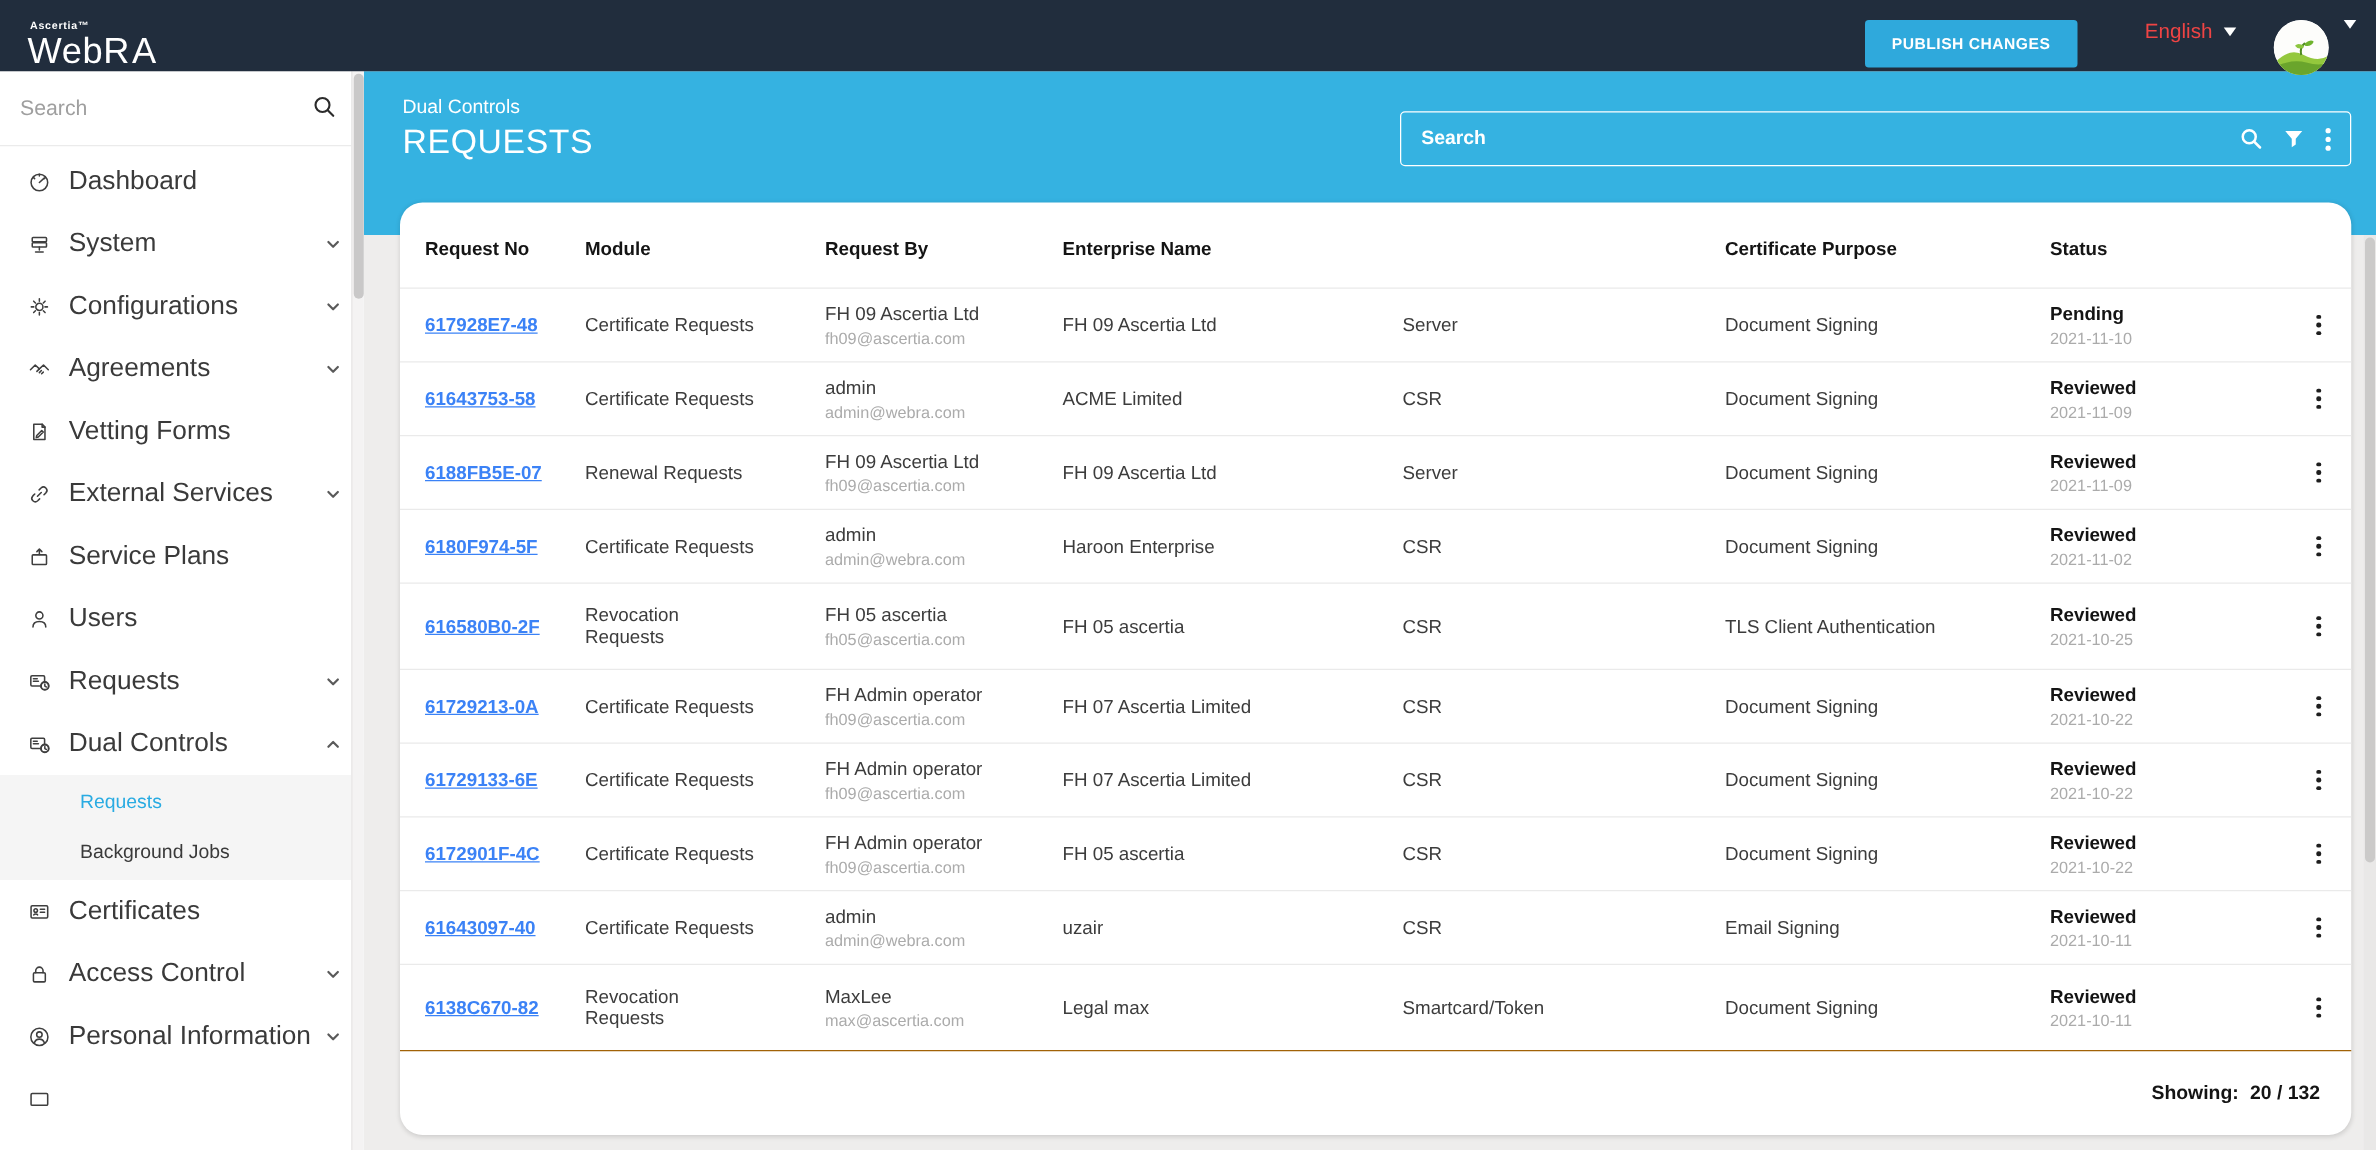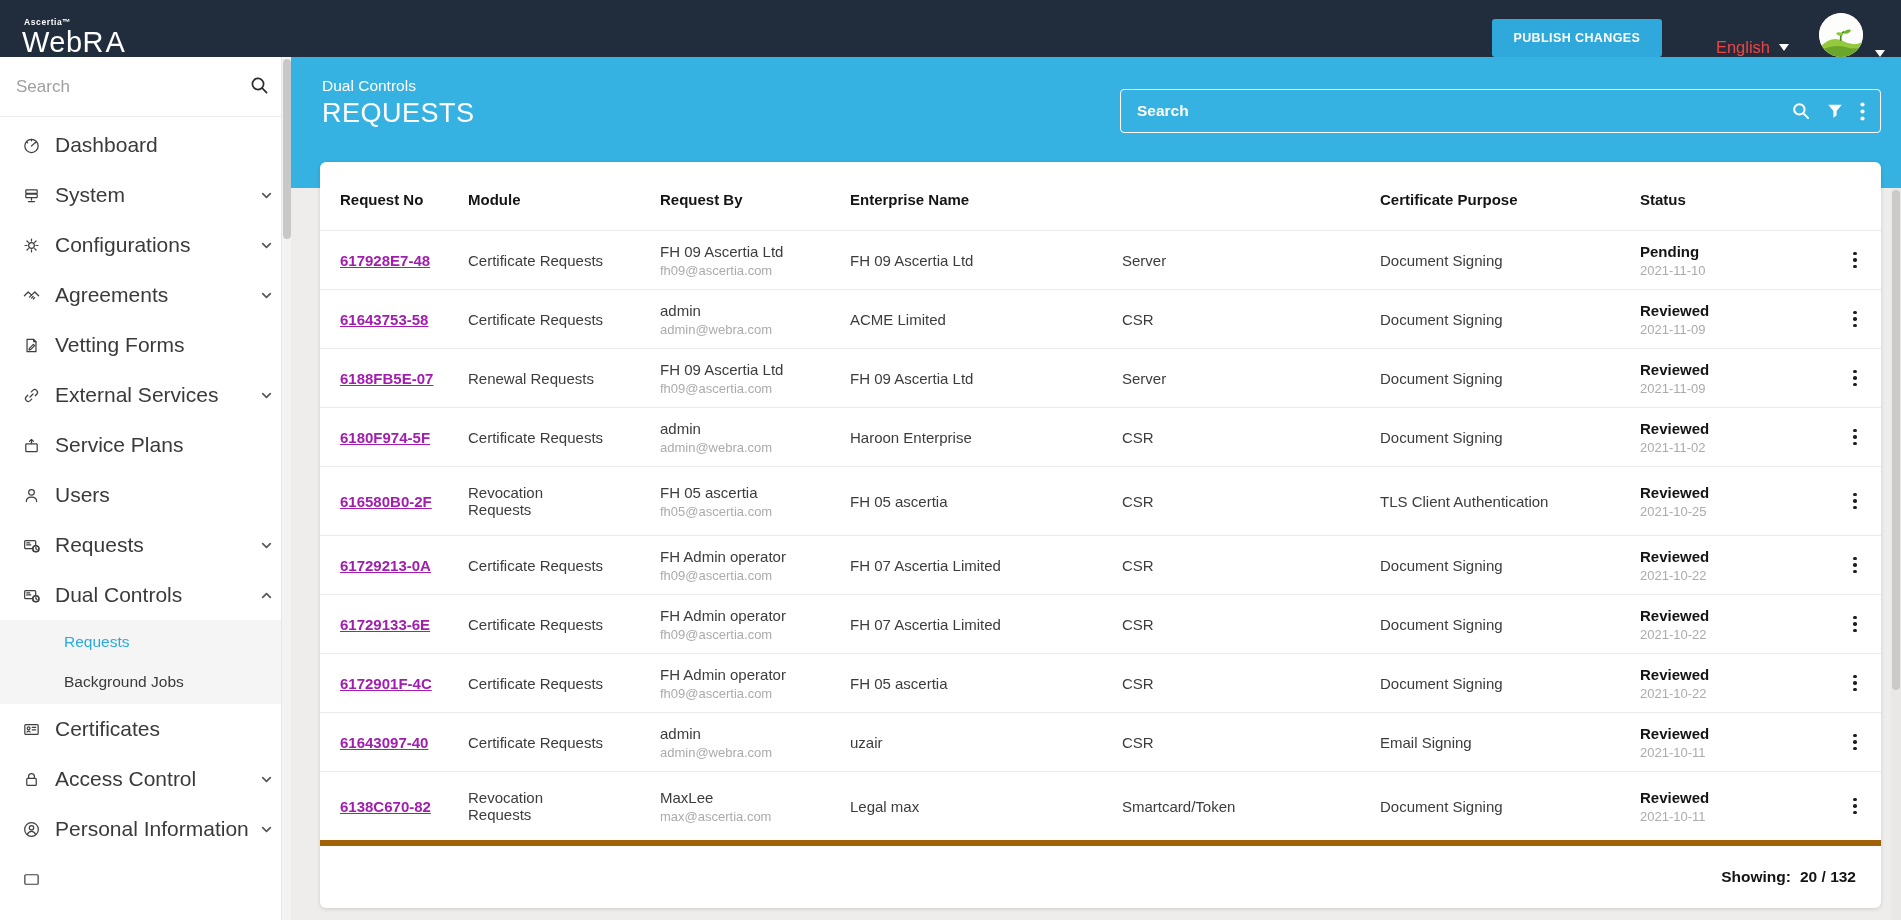--- a/index.html
+++ b/index.html
@@ -2,21 +2,21 @@
 <html><head>
 <meta charset="utf-8">
 <style>
   * { margin:0; padding:0; box-sizing:border-box; }
   html,body { width:1901px; height:920px; }
   body { font-family:"Liberation Sans","DejaVu Sans",sans-serif; overflow:hidden; }
   #app { position:relative; width:1901px; height:920px; background:#eeedec; overflow:hidden; }
 
   
   .topbar { position:absolute; left:0; top:0; width:1901px; height:57px; background:#212d3d;
-            display:flex; align-items:flex-end; padding:4px 16px 0 22px; z-index:30; }
+            display:flex; align-items:flex-start; padding:16px 16px 0 22px; z-index:30; }
   .logo { display:flex; flex-direction:column; line-height:1; color:#fff; cursor:default; }
   .logo-small { font-size:8.5px; font-weight:bold; letter-spacing:.6px; margin-bottom:2px; margin-left:2px; }
   .logo-big { font-size:29px; letter-spacing:.5px; }
   .logo-big .w { font-weight:400; }
   .logo-big .ra { font-weight:300; letter-spacing:2px; }
   .publish-btn { margin-left:auto; width:170px; height:38px; background:#2fa9dc; border:none; border-radius:3px;
                  color:#fff; font-family:inherit; font-size:12.5px; font-weight:bold; letter-spacing:.4px; cursor:pointer; }
   .lang { margin-left:54px; display:flex; align-items:center; color:#ef4444; font-size:16.5px; cursor:pointer; }
   .caret-down { display:inline-block; width:0; height:0; border-left:5.5px solid transparent;
                 border-right:5.5px solid transparent; border-top:7px solid #fff; margin-left:9px; }
@@ -52,37 +52,37 @@
   .band-title { font-size:27px; font-weight:300; letter-spacing:.5px; }
   .band-search { position:absolute; left:829px; top:32px; width:761px; height:44px; border:1.6px solid #fff; border-radius:4px;
                  display:flex; align-items:center; }
   .band-search input { flex:1; background:transparent; border:none; outline:none; color:#fff; font-family:inherit;
                        font-size:15.5px; font-weight:bold; padding-left:16px; }
   .band-search input::placeholder { color:#fff; opacity:1; }
   .band-icons { display:flex; align-items:center; gap:17px; padding-right:15px; }
   .band-icons .bi { cursor:pointer; display:flex; }
 
   
-  .card { position:absolute; left:29px; top:105px; width:1561px; background:#fff; border-radius:6px;
+  .card { position:absolute; left:29px; top:105px; width:1561px; background:#fff; border-radius:18px;
           box-shadow:0 1px 4px rgba(0,0,0,.14); }
   .grid-row { display:grid; grid-template-columns:128px 192px 190px 272px 258px 260px 184px 1fr;
               padding-left:20px; align-items:center; }
   .thead { min-height:68px; padding-top:6px; }
   .thead .th { font-size:15px; font-weight:bold; color:#141414; }
   .trow { min-height:59px; border-top:1px solid #eaeaea; }
   .trow.tall { min-height:69px; }
   .cell { font-size:15px; color:#3c3c3c; padding-right:18px; }
-  .req-link { font-size:15px; font-weight:600; color:#a21caf; text-decoration:underline; cursor:pointer; }
+  .req-link { font-size:15px; font-weight:600; color:#3b82f6; text-decoration:underline; cursor:pointer; }
   .mod-wrap .mod-text { display:inline-block; max-width:100px; }
   .sub { font-size:13px; color:#ababab; margin-top:3px; }
   .status-b { font-size:15px; font-weight:bold; color:#141414; }
   .kebab { width:26px; height:26px; display:flex; flex-direction:column; align-items:center; justify-content:center;
            gap:3px; cursor:pointer; margin-left:18px; }
   .kebab i { width:3.6px; height:3.6px; background:#1e1e1e; border-radius:50%; }
-  .tfoot { min-height:68px; border-top:6px solid #a16207; display:flex; align-items:center; justify-content:flex-end;
+  .tfoot { min-height:68px; border-top:1px solid #a16207; display:flex; align-items:center; justify-content:flex-end;
            gap:9px; padding-right:25px; }
   .tfoot .fl, .tfoot .fv { font-size:15.5px; font-weight:bold; color:#141414; }
 
   
   .pg-track { position:absolute; right:0; top:131px; bottom:0; width:10px; background:#e9e8e7; }
   .pg-thumb { position:absolute; left:1px; top:2px; width:8px; height:500px; background:#cbcac9; border-radius:4px; }
 </style>
 </head>
 <body>
 

